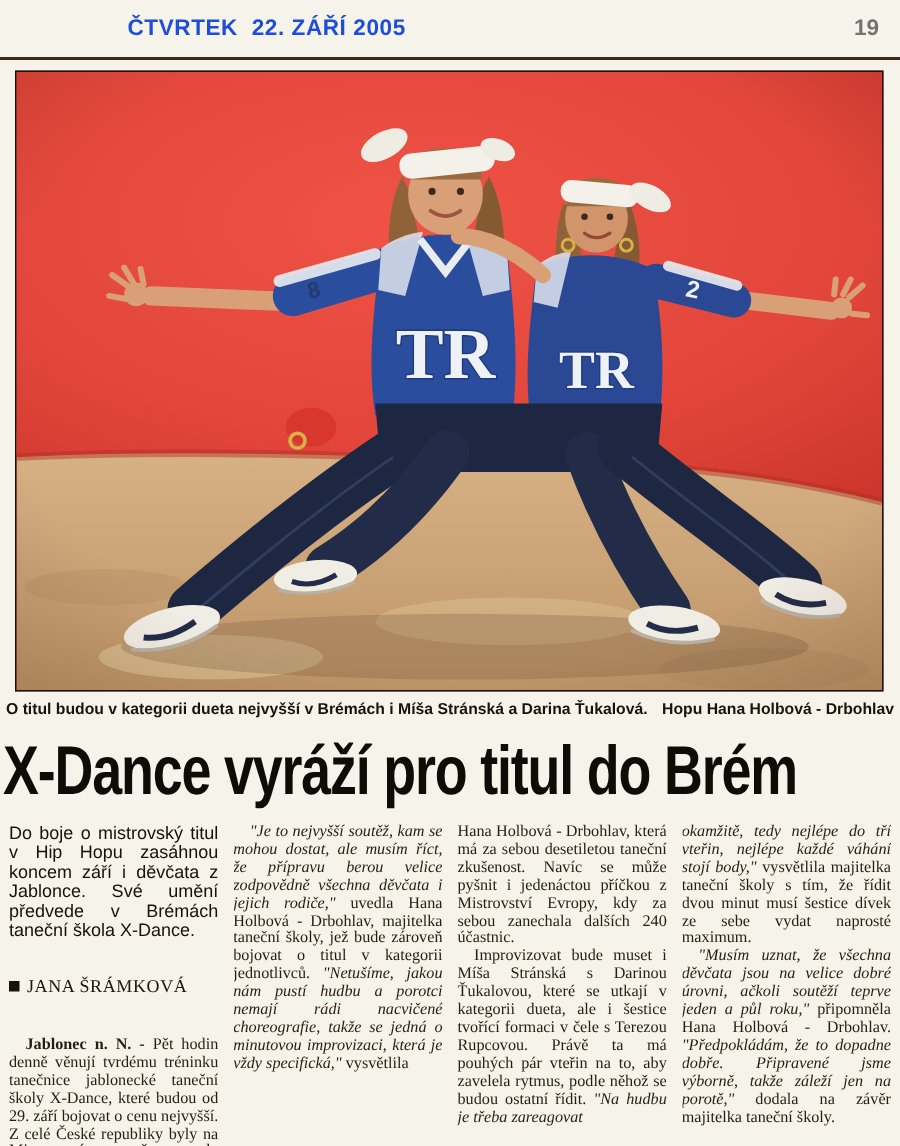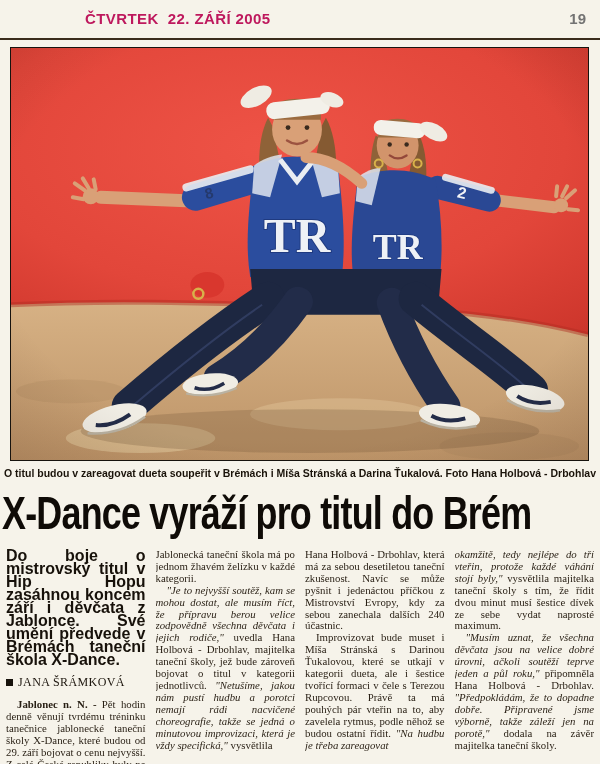--- a/index.html
+++ b/index.html
@@ -11,21 +11,21 @@
     color: #241c12;
     overflow: hidden;
   }
 
   
   .masthead { position: absolute; top: 8px; left: 0; right: 0; height: 22px; }
   .masthead-date {
     position: absolute; left: 85px; top: 2px;
     font-family: "Liberation Sans", sans-serif;
     font-weight: bold; font-size: 15px; letter-spacing: .4px;
-    color: #be185d; white-space: pre;
+    color: #1d4ed8; white-space: pre;
   }
   .masthead-page {
     position: absolute; right: 14px; top: 2px;
     font-family: "Liberation Sans", sans-serif;
     font-weight: bold; font-size: 15px; color: #737373;
   }
   .masthead-rule {
     position: absolute; top: 30px; left: 0; right: 0; height: 2px;
     background: #3a2c1c;
   }
@@ -55,27 +55,27 @@
 
   
   .article {
     position: absolute; top: 549px; left: 6px; right: 6px; bottom: 0;
     display: flex; gap: 10px;
   }
   .col { flex: 1 1 0; overflow: hidden; }
 
   .lead {
     font-family: "Liberation Sans", sans-serif;
-    font-weight: bold; font-size: 16px; line-height: 13px;
-    color: #17110a; text-align: justify; margin-bottom: 9px;
+    font-weight: normal; font-size: 12px; line-height: 13px;
+    color: #17110a; text-align: justify; margin-bottom: 23px;
   }
   .byline {
     font-family: "Liberation Serif", serif;
     font-size: 12px; letter-spacing: .4px; color: #1c150d;
-    margin-bottom: 9px; white-space: nowrap;
+    margin-bottom: 26px; white-space: nowrap;
   }
   .byline .sq {
     display: inline-block; width: 7px; height: 7px; background: #17120c;
     margin-right: 5px;
   }
 
   .body-para {
     font-size: 10.8px; line-height: 11.9px; text-align: justify;
     color: #261d12;
   }
@@ -224,37 +224,36 @@
         <path d="M508,354 Q524,360 542,352" stroke="#232c48" stroke-width="4" fill="none"></path>
         <path d="M499,360 Q527,369 553,358" stroke="#b9b2a2" stroke-width="2.5" fill="none"></path>
       </g>
     </g>
 
     <rect x="0" y="0" width="579" height="414" fill="url(#vig)"></rect>
   </svg>
 </div>
 
 <div class="caption-row">
-  <span>O titul budou v zareagovat dueta soupeřit v Brémách i Míša Stránská a Darina Ťukalová.</span>
-  <span>Foto Hana Holbová - Drbohlav</span>
+  <span>O titul budou v kategorii dueta nejvyšší v Brémách i Míša Stránská a Darina Ťukalová.</span>
+  <span>Hopu Hana Holbová - Drbohlav</span>
 </div>
 
 <h1 class="headline">X-Dance vyráží pro titul do Brém</h1>
 
 <div class="article">
   <div class="col">
     <p class="lead">Do boje o mistrovský titul v Hip Hopu zasáhnou koncem září i děvčata z Jablonce. Své umění předvede v Brémách taneční škola X-Dance.</p>
     <p class="byline"><span class="sq"></span><span>JANA ŠRÁMKOVÁ</span></p>
   <p class="body-para indent"><span class="b">Jablonec n. N. -</span><span> Pět hodin denně věnují tvrdému tréninku tanečnice jablonecké taneční školy X-Dance, které budou od 29. září bojovat o cenu nejvyšší. Z celé České republiky byly na Mistrovství světa do německých Brém nominovány pouze tři formace, čtyři dueta a čtyři jednotlivci.</span></p>
     </div>
   <div class="col">
-      <p class="body-para"><span>Jablonecká taneční škola má po jednom žhavém želízku v každé kategorii.</span></p>
       <p class="body-para indent"><span class="it">"Je to nejvyšší soutěž, kam se mohou dostat, ale musím říct, že přípravu berou velice zodpovědně všechna děvčata i jejich rodiče,"</span><span> uvedla Hana Holbová - Drbohlav, majitelka taneční školy, jež bude zároveň bojovat o titul v kategorii jednotlivců. </span><span class="it">"Netušíme, jakou nám pustí hudbu a porotci nemají rádi nacvičené choreografie, takže se jedná o minutovou improvizaci, která je vždy specifická,"</span><span> vysvětlila</span></p>
     </div>
   <div class="col">
       <p class="body-para"><span>Hana Holbová - Drbohlav, která má za sebou desetiletou taneční zkušenost. Navíc se může pyšnit i jedenáctou příčkou z Mistrovství Evropy, kdy za sebou zanechala dalších 240 účastnic.</span></p>
       <p class="body-para indent"><span>Improvizovat bude muset i Míša Stránská s Darinou Ťukalovou, které se utkají v kategorii dueta, ale i šestice tvořící formaci v čele s Terezou Rupcovou. Právě ta má pouhých pár vteřin na to, aby zavelela rytmus, podle něhož se budou ostatní řídit. </span><span class="it">"Na hudbu je třeba zareagovat</span></p>
     </div>
   <div class="col">
-      <p class="body-para"><span class="it">okamžitě, tedy nejlépe do tří vteřin, protože každé váhání stojí byly,"</span><span> vysvětlila majitelka taneční školy s tím, že řídit dvou minut musí šestice dívek ze sebe vydat naprosté maximum.</span></p>
+      <p class="body-para"><span class="it">okamžitě, tedy nejlépe do tří vteřin, nejlépe každé váhání stojí body,"</span><span> vysvětlila majitelka taneční školy s tím, že řídit dvou minut musí šestice dívek ze sebe vydat naprosté maximum.</span></p>
       <p class="body-para indent"><span class="it">"Musím uznat, že všechna děvčata jsou na velice dobré úrovni, ačkoli soutěží teprve jeden a půl roku,"</span><span> připomněla Hana Holbová - Drbohlav. </span><span class="it">"Předpokládám, že to dopadne dobře. Připravené jsme výborně, takže záleží jen na porotě,"</span><span> dodala na závěr majitelka taneční školy.</span></p>
     </div>
 </div>
 
 </body></html>

